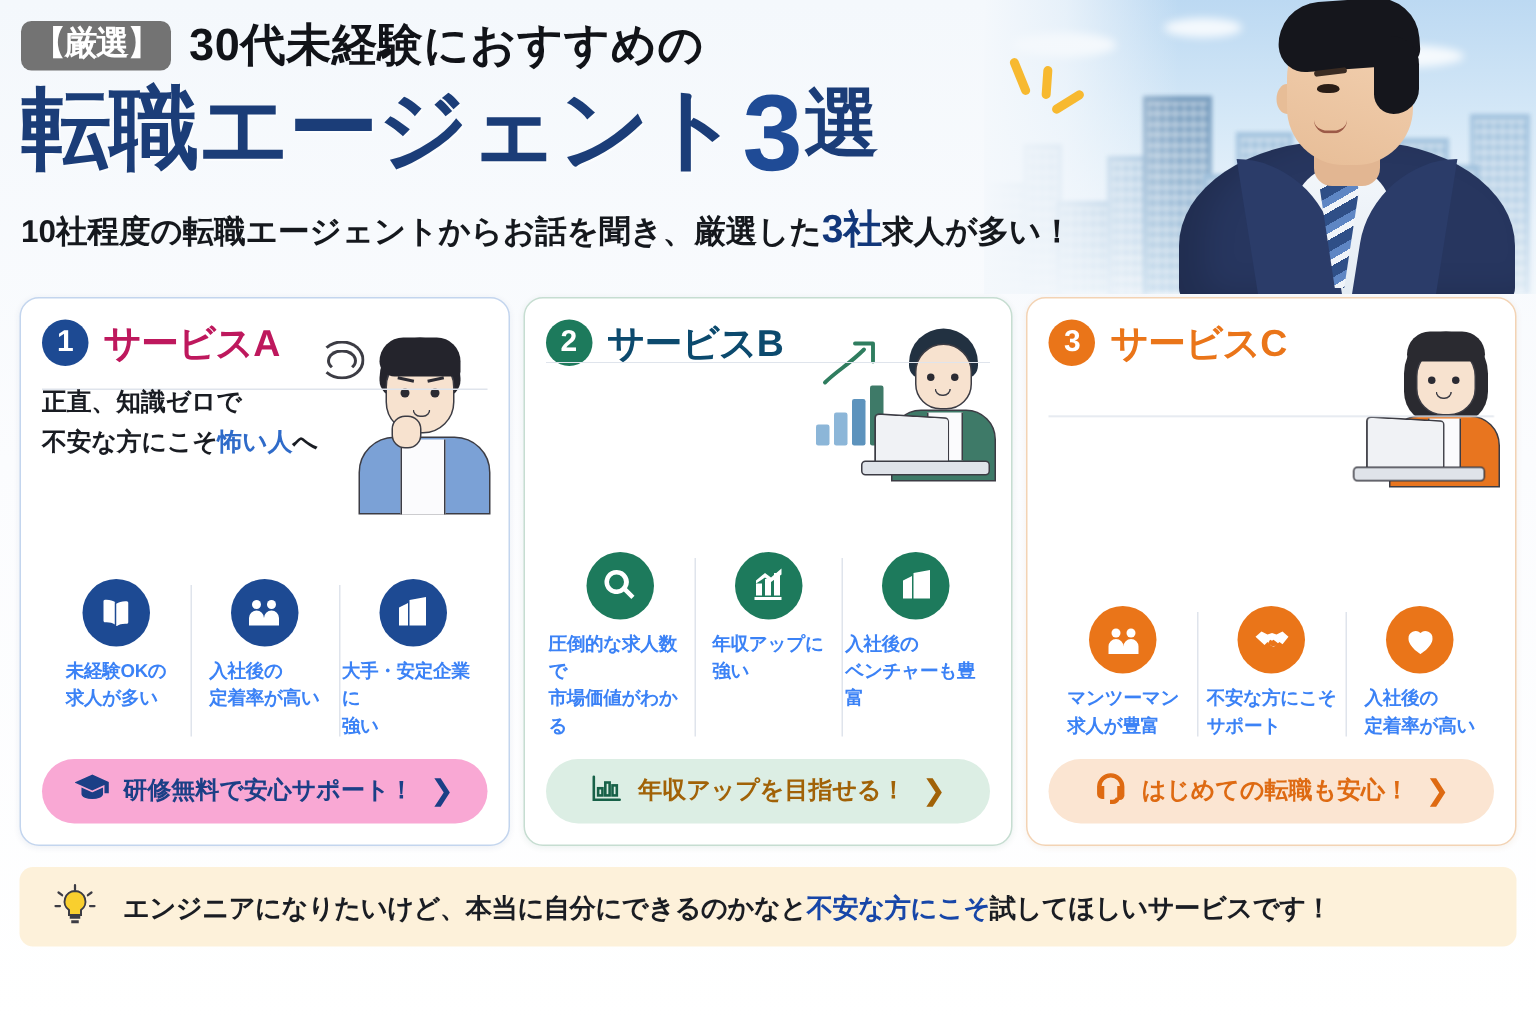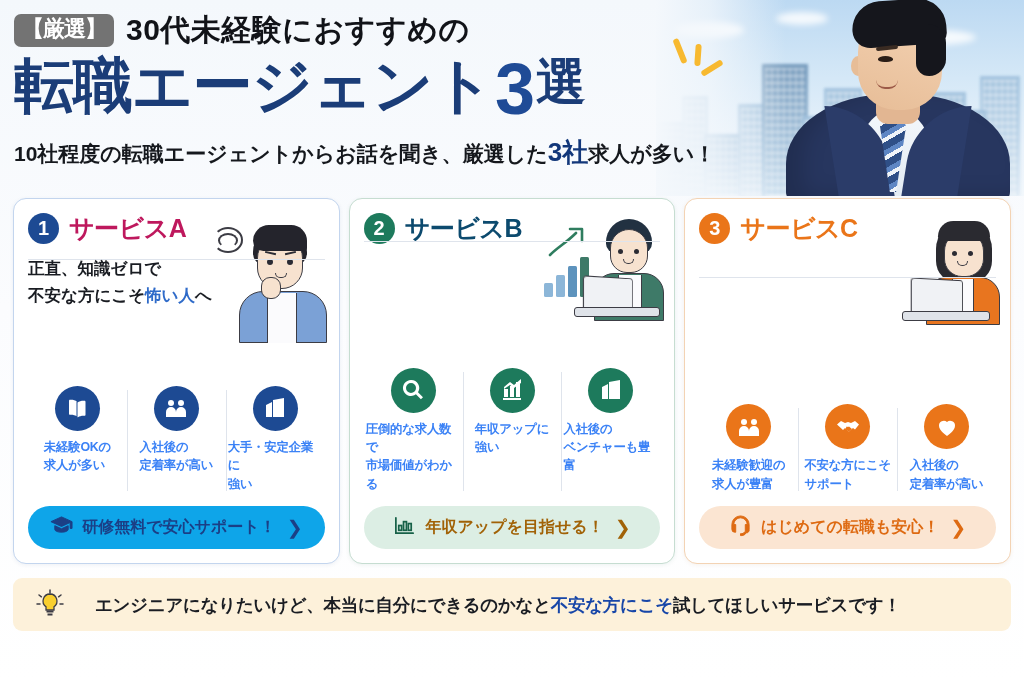--- a/index.html
+++ b/index.html
@@ -320,36 +320,36 @@
   }
 
   
   .cta {
     margin-top: 13px;
     height: 43px; border-radius: 22px;
     display: flex; align-items: center; justify-content: center; gap: 9px;
     font-size: 16px; font-weight: 700;
     cursor: pointer;
   }
-  .blue   .cta { background: #0ea5e9; color: #1b3f86; }
+  .blue   .cta { background: #f9a8d4; color: #1b3f86; }
   .green  .cta { background: #dceee4; color: #a16207; }
   .orange .cta { background: #fbe5d2; color: #de6a12; }
   .cta svg { width: 23px; height: 23px; flex: none; }
   .blue   .cta svg { fill: #1b3f86; stroke: #1b3f86; }
   .green  .cta svg { fill: none; stroke: #176148; stroke-width: 1.8; }
   .orange .cta svg { fill: #de6a12; stroke: #de6a12; }
   .chev { font-size: 19px; font-weight: 700; margin-left: 2px; }
 
   
   .banner {
     margin: 14px 13px 0;
     background: #fdf1da;
     border-radius: 9px;
     height: 53px;
-    display: flex; align-items: center; gap: 30px;
+    display: flex; align-items: center; gap: 17px;
     padding: 0 22px;
   }
   .bulb { width: 30px; height: 32px; flex: none; position: relative; }
   .bulb svg { width: 100%; height: 100%; }
   .banner-txt {
     font-size: 17.5px; font-weight: 700; color: #1a1d23;
     letter-spacing: -.3px;
   }
   .banner-txt .hl { color: #1746a8; }
 </style>
@@ -603,21 +603,21 @@
     <div class="features">
       <div class="feat">
         <div class="feat-ic">
           <svg viewBox="0 0 24 24">
               <circle cx="7" cy="7" r="3"></circle>
               <circle cx="17" cy="7" r="3"></circle>
               <path d="M2 21v-5a5 5 0 0 1 10 0v5H2zM12 21v-5a5 5 0 0 1 10 0v5H12z"></path>
             </svg>
         </div>
         <div class="feat-txt">
-          <span>未経験歓迎の</span><br>
+          <span>マンツーマン</span><br>
           <span>求人が豊富</span>
         </div>
       </div>
       <div class="feat">
         <div class="feat-ic">
           <svg viewBox="0 0 24 24">
               <path d="M1 9.5 5 6l4 2 3-1 3 1 4-2 4 3.5-4 5-2-1.5-3 2.5a2 2 0 0 1-2.6 0L9 13l-2 2-6-5.5zm8.5 4.2 2.7 2.3a1 1 0 0 0 1.3 0l2.5-2.1-3-2.4-1 .6-1.3-.6-1.2 2.2z"></path>
             </svg>
         </div>
         <div class="feat-txt">

